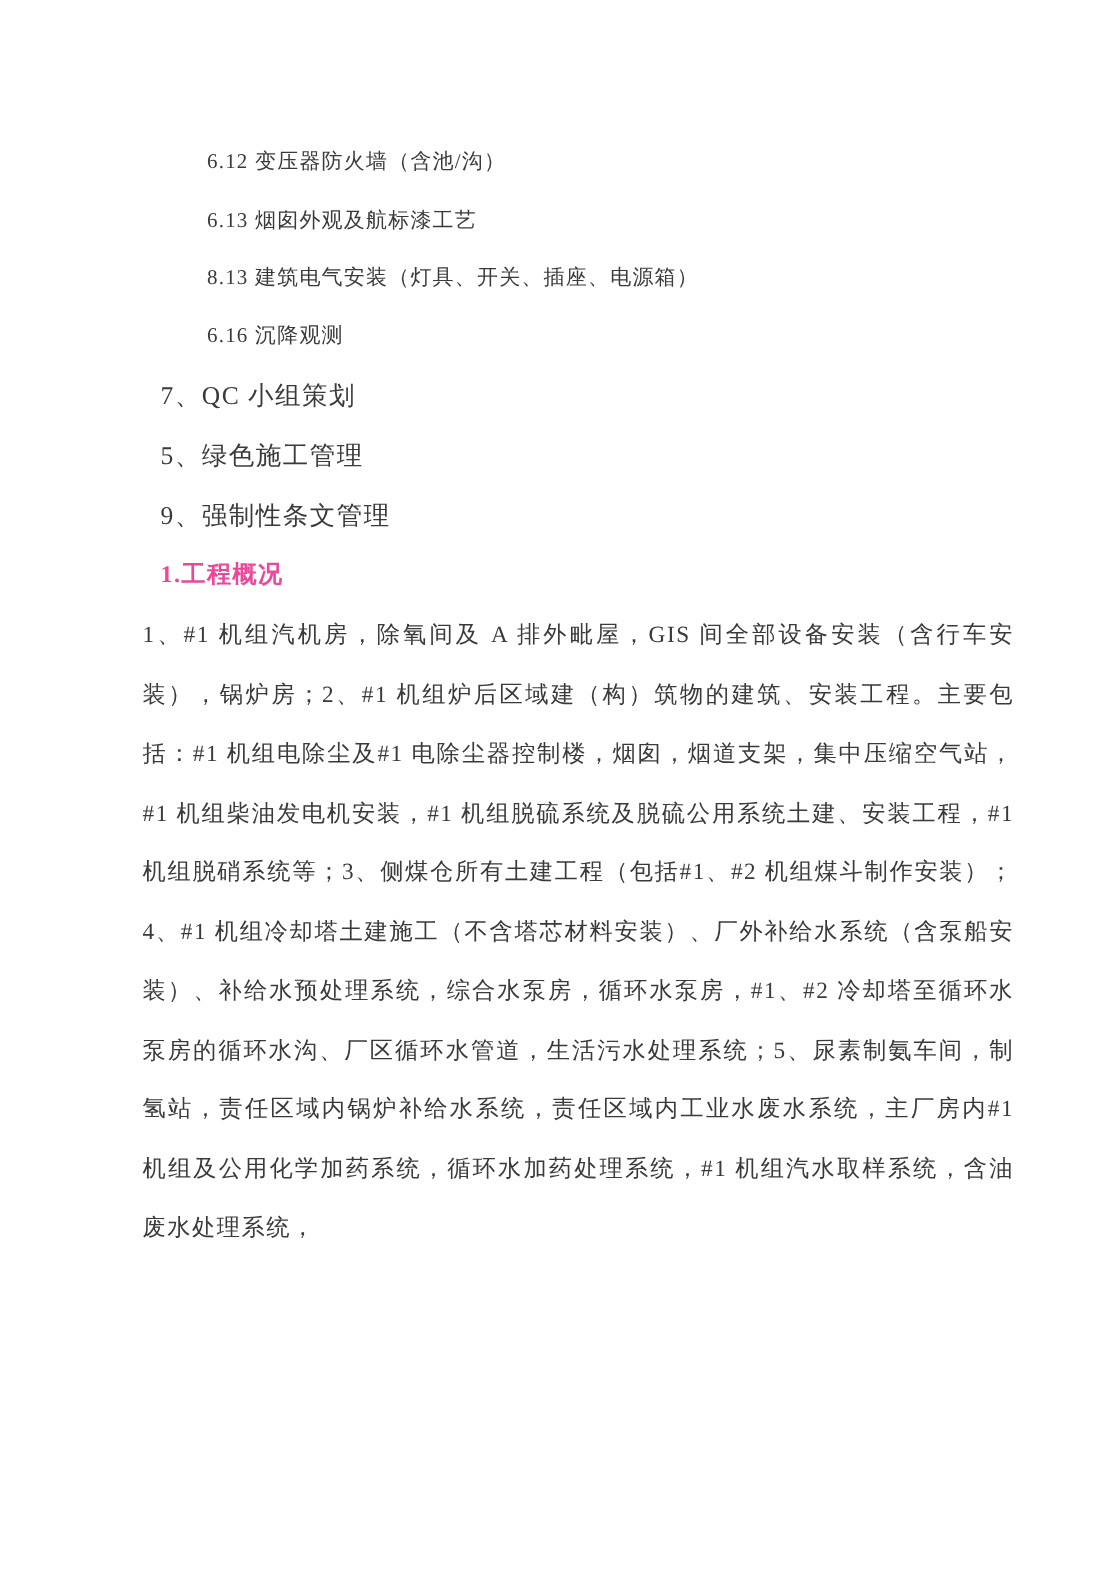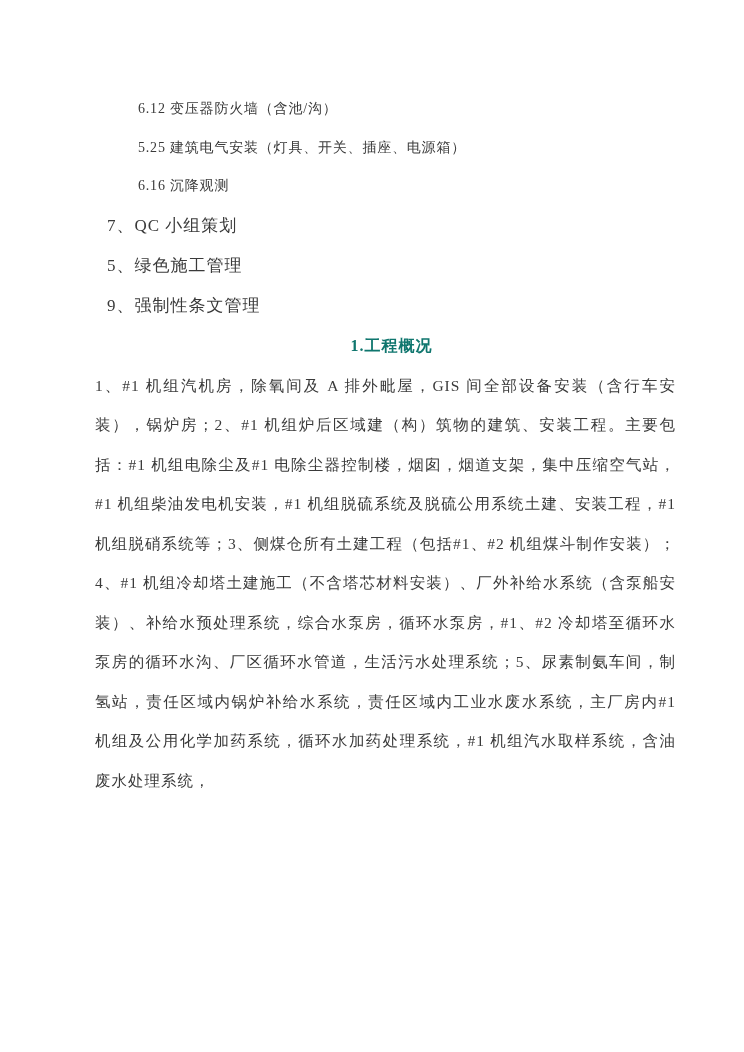--- a/index.html
+++ b/index.html
@@ -29,44 +29,44 @@
     margin: 0 0 0 12px;
     font-size: 17px;
     line-height: 40px;
     letter-spacing: 1px;
     white-space: nowrap;
   }
   .section-heading {
     margin: 0 0 0 12px;
     font-size: 16px;
     font-weight: bold;
-    color: #0f766e;
+    color: #ec4899;
     line-height: 40px;
     letter-spacing: 1px;
-    text-align: center;
   }
   .body-para {
     margin: 0;
     font-size: 15.5px;
     line-height: 39.5px;
     letter-spacing: 1px;
     text-align: justify;
     text-justify: inter-character;
   }
   .body-para.indent-first {
     text-indent: 42px;
   }
 </style>
 </head>
 <body>
 
 <div class="page">
 
   <p class="toc6-item">6.12 变压器防火墙（含池/沟）</p>
-  <p class="toc6-item">5.25 建筑电气安装（灯具、开关、插座、电源箱）</p>
+  <p class="toc6-item">6.13 烟囱外观及航标漆工艺</p>
+  <p class="toc6-item">8.13 建筑电气安装（灯具、开关、插座、电源箱）</p>
   <p class="toc6-item">6.16 沉降观测</p>
 
   <p class="toc-top-item">7、QC 小组策划</p>
   <p class="toc-top-item">5、绿色施工管理</p>
   <p class="toc-top-item">9、强制性条文管理</p>
 
   <h2 class="section-heading">1.工程概况</h2>
 
 
   <p class="body-para">1、#1 机组汽机房，除氧间及 A 排外毗屋，GIS 间全部设备安装（含行车安装），锅炉房；2、#1 机组炉后区域建（构）筑物的建筑、安装工程。主要包括：#1 机组电除尘及#1 电除尘器控制楼，烟囱，烟道支架，集中压缩空气站，#1 机组柴油发电机安装，#1 机组脱硫系统及脱硫公用系统土建、安装工程，#1 机组脱硝系统等；3、侧煤仓所有土建工程（包括#1、#2 机组煤斗制作安装）；4、#1 机组冷却塔土建施工（不含塔芯材料安装）、厂外补给水系统（含泵船安装）、补给水预处理系统，综合水泵房，循环水泵房，#1、#2 冷却塔至循环水泵房的循环水沟、厂区循环水管道，生活污水处理系统；5、尿素制氨车间，制氢站，责任区域内锅炉补给水系统，责任区域内工业水废水系统，主厂房内#1 机组及公用化学加药系统，循环水加药处理系统，#1 机组汽水取样系统，含油废水处理系统，</p>

